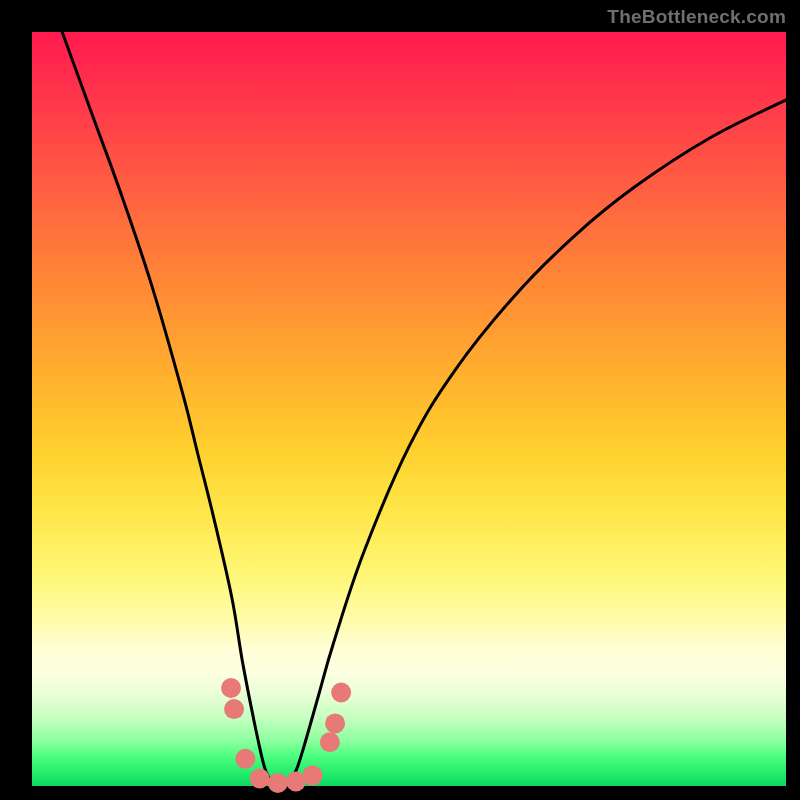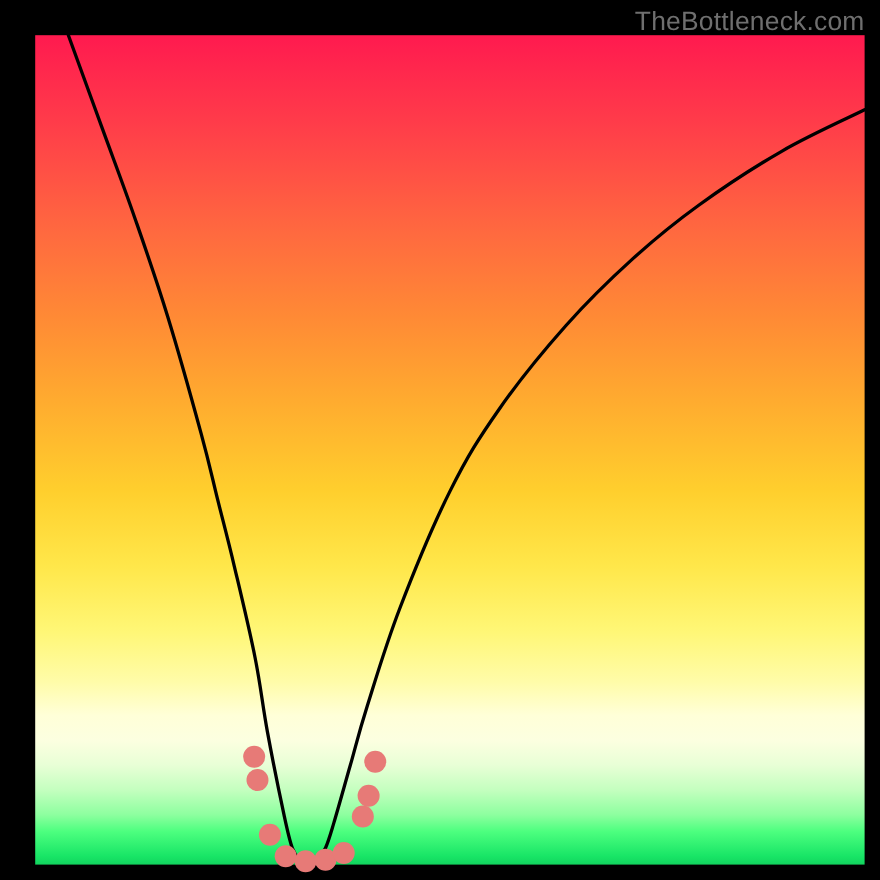--- a/index.html
+++ b/index.html
@@ -45,22 +45,22 @@
       #4dff7f 96%,
       #18e566 99%,
       #12d45e 100%
     );
   }
   .watermark {
     position: absolute;
     top: 6px;
     right: 14px;
     color: #6f6f6f;
-    font-size: 24px;
-    font-weight: 400;
+    font-size: 19px;
+    font-weight: 700;
     letter-spacing: 0.2px;
     user-select: none;
   }
   svg.curves {
     position: absolute;
     left: 0;
     top: 0;
     width: 754px;
     height: 754px;
     overflow: visible;

